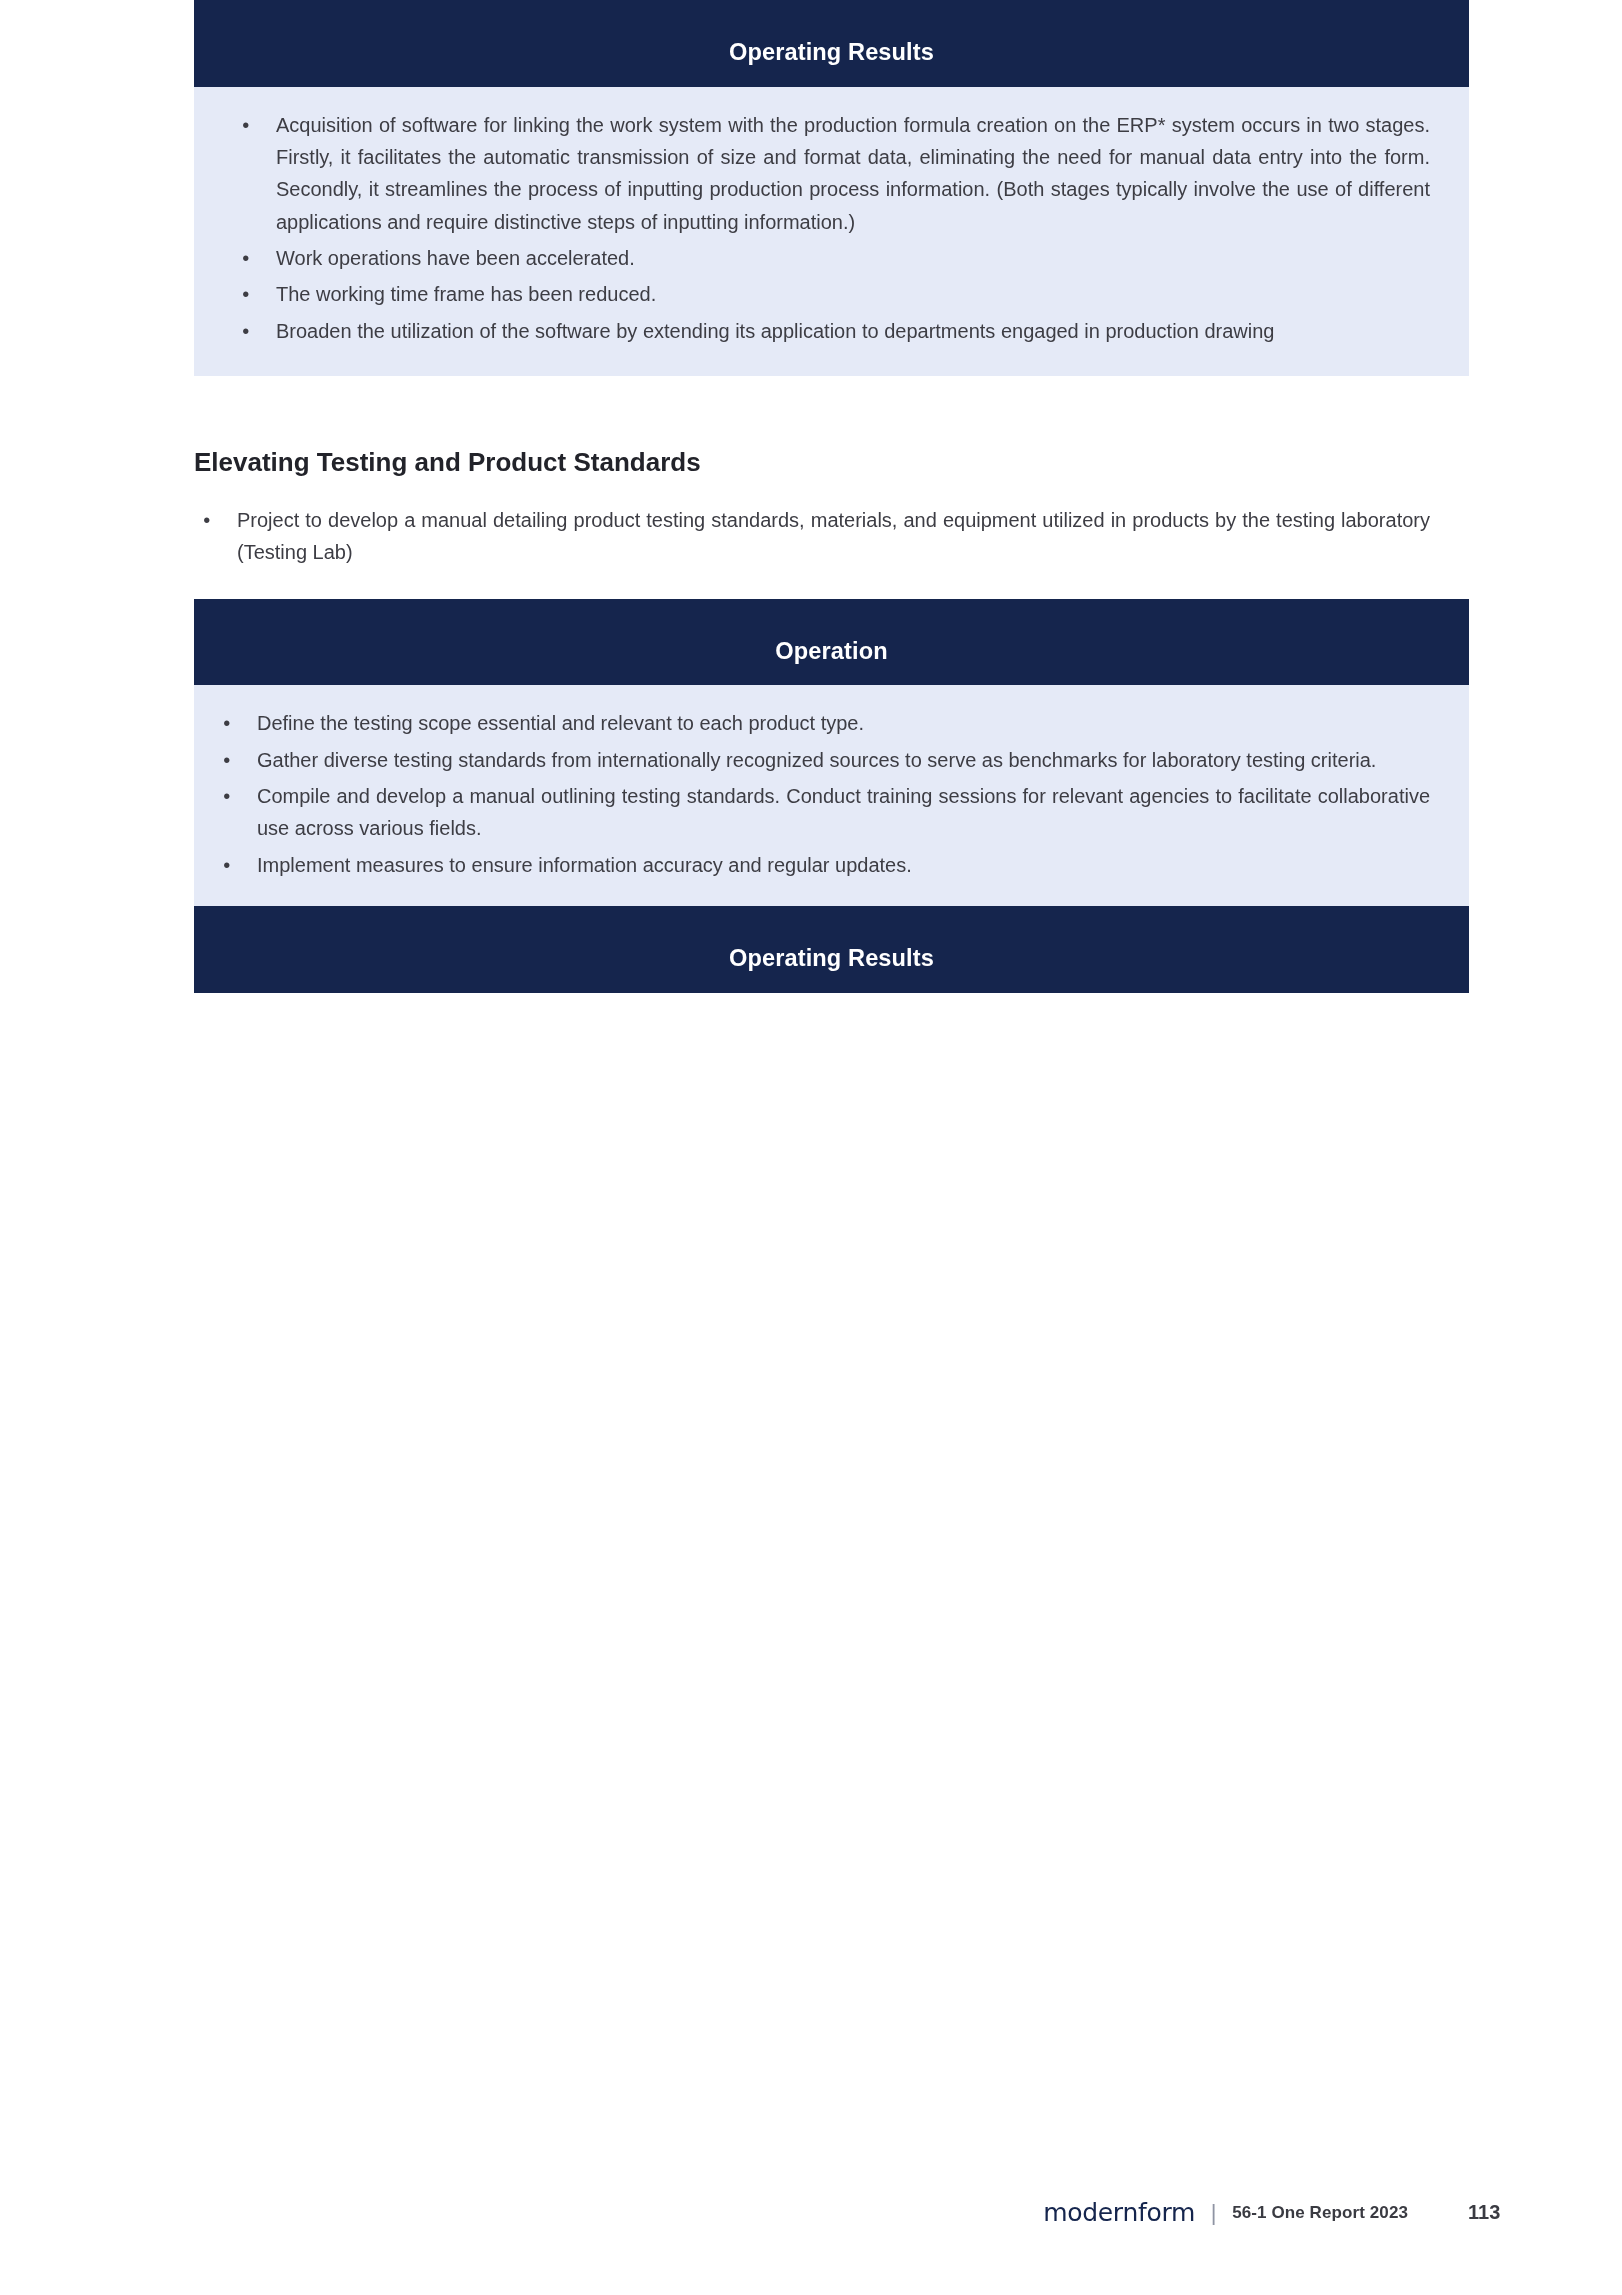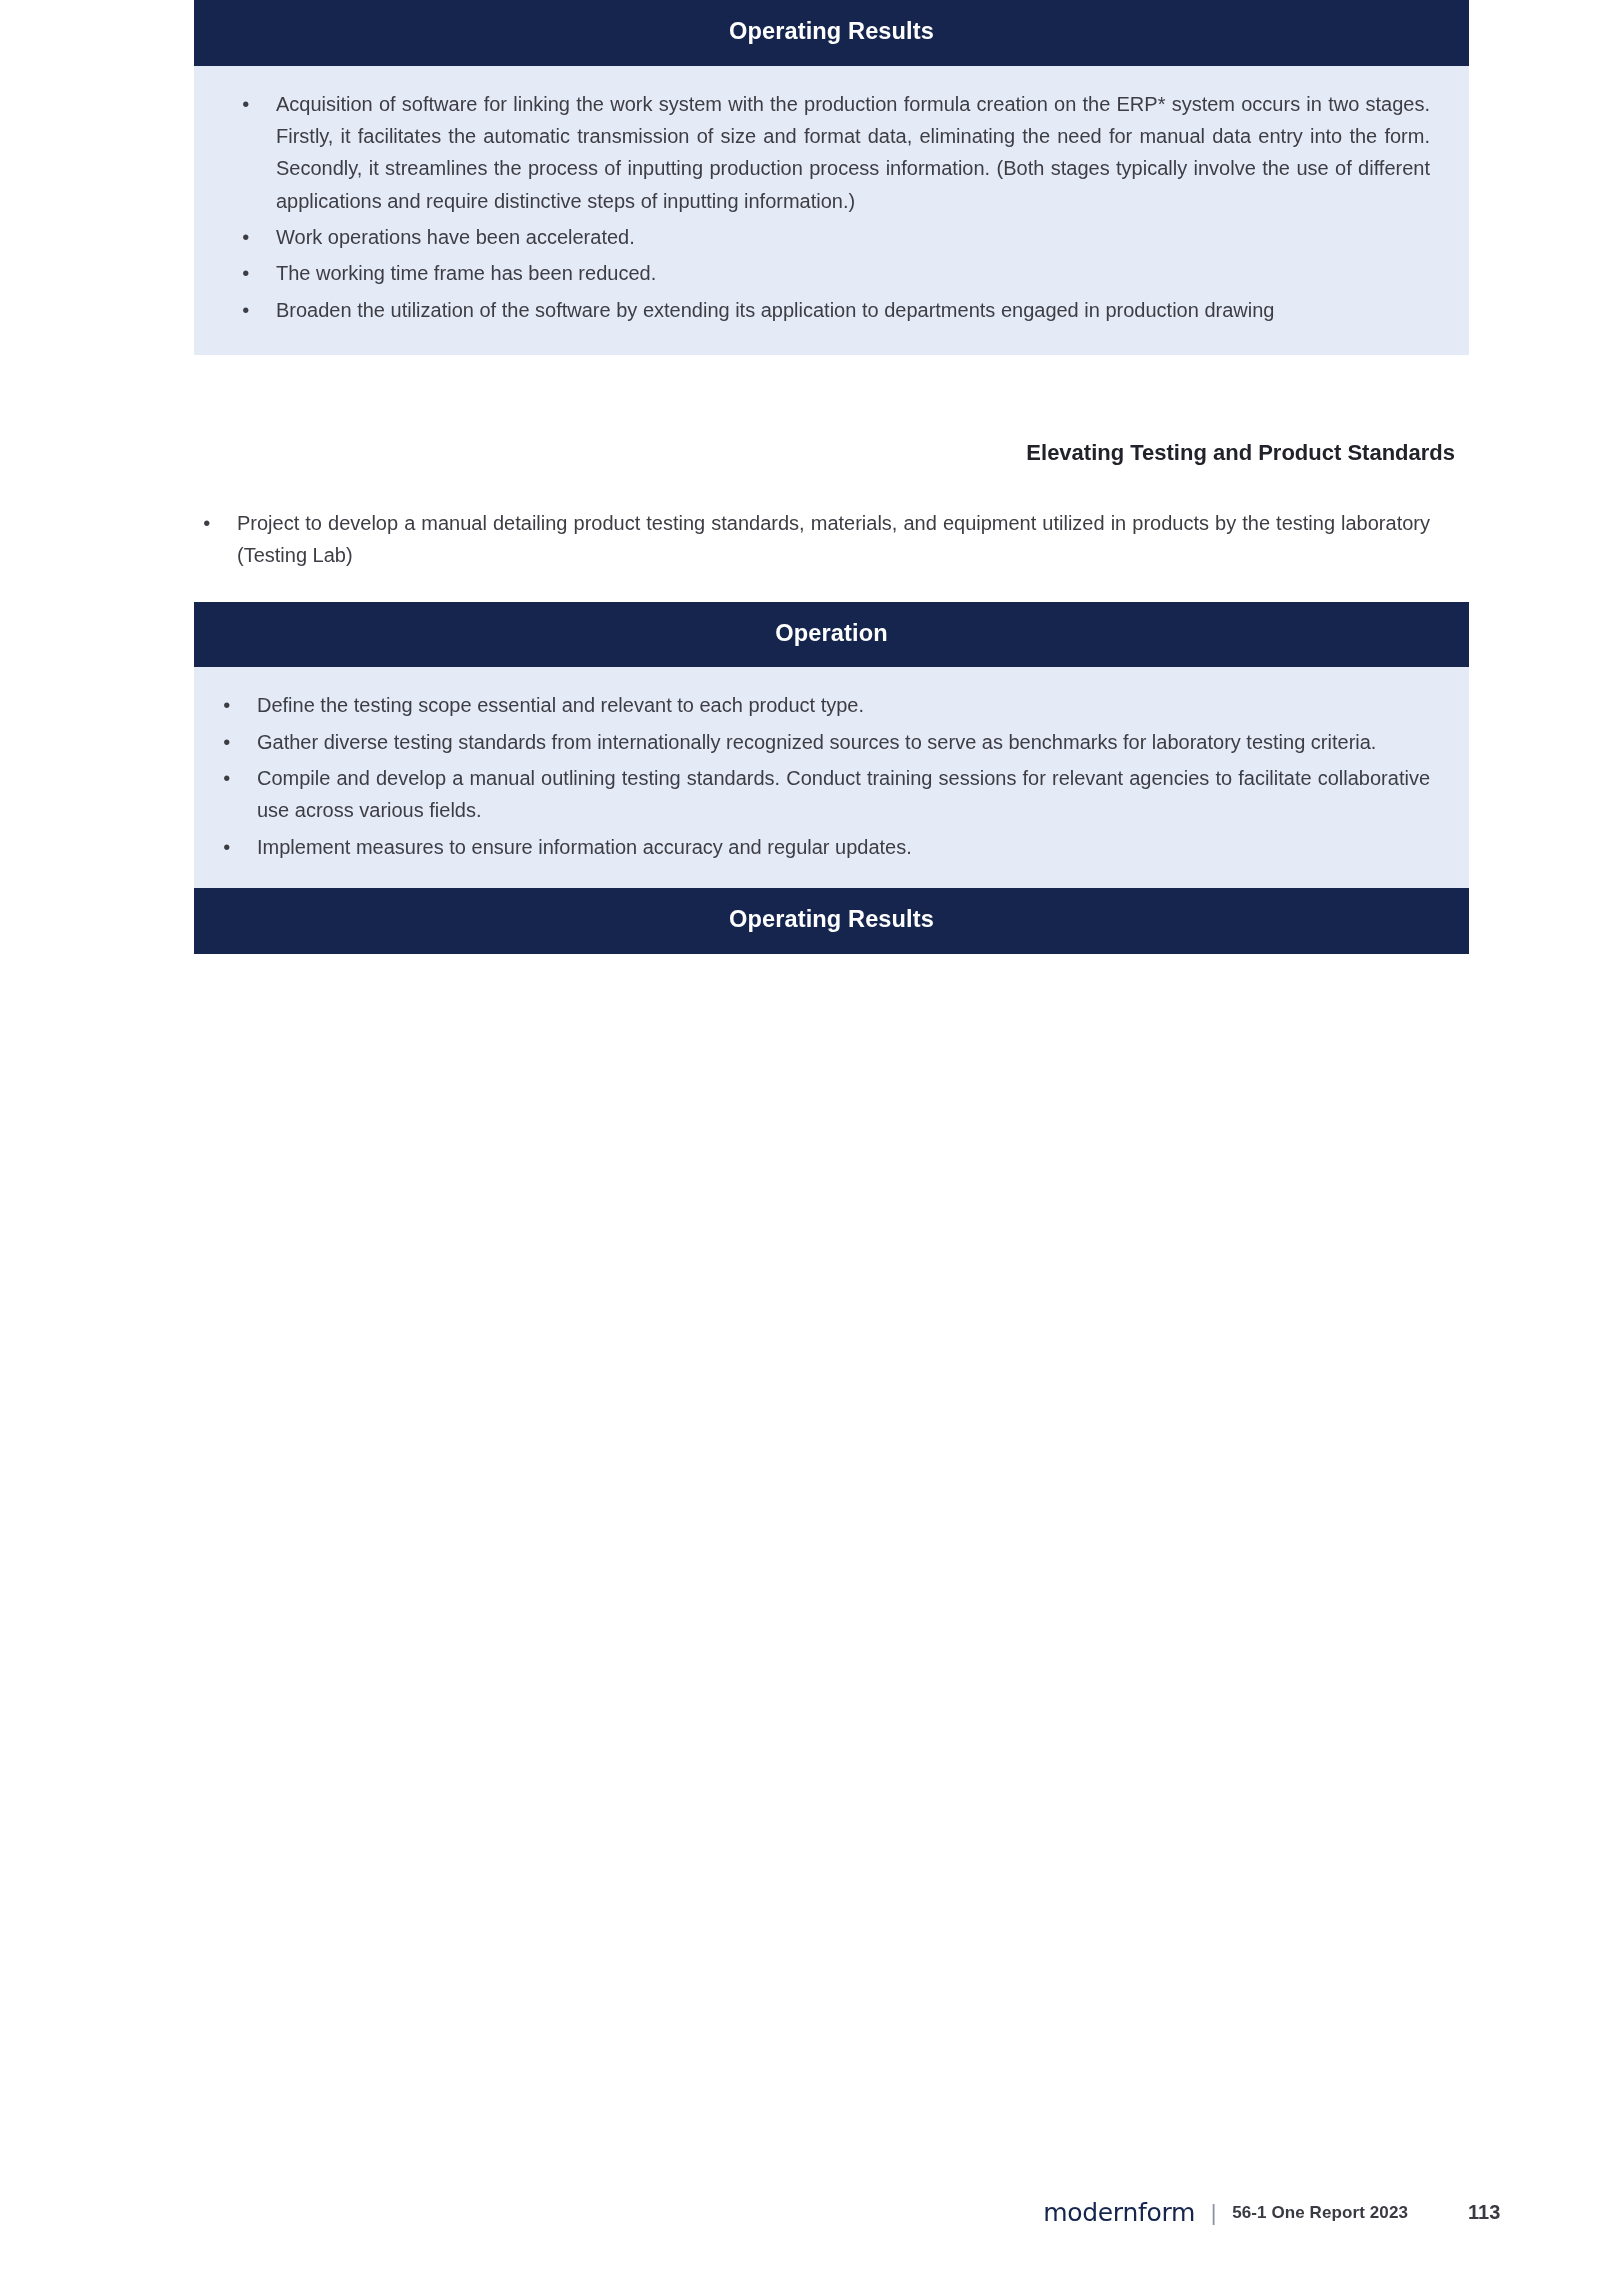--- a/index.html
+++ b/index.html
@@ -30,21 +30,21 @@
   }
 
   
   .section-header {
     background: #15254d;
     color: #ffffff;
     text-align: center;
     font-size: 23.6px;
     font-weight: bold;
     letter-spacing: 0.1px;
-    padding: 20px 0 22px 0;
+    padding: 41px 0 22px 0;
     line-height: 1;
   }
 
   
   .section-body {
     background: #e5eaf7;
     padding: 22px 39px 29px 39px;
   }
   .section-body.tight-bottom { padding-bottom: 25px; padding-left: 20px; }
 
@@ -76,25 +76,25 @@
   }
   ul.bullets > li.nojustify { text-align: left; }
 
   
   .ink-dark > li, .ink-dark > li::before { color: #2f3034; }
   
   .ink-soft > li, .ink-soft > li::before { color: #4a4c55; }
 
   
   .standalone-heading {
-    text-align: right;
-    font-size: 22px;
+    text-align: left;
+    font-size: 26px;
     font-weight: bold;
     color: #22232a;
-    margin: 14px;
+    margin: 0;
     line-height: 1;
   }
 
   
   .plain-bullets {
     padding: 0 39px 0 0;
   }
 
   
   .sp-1 { height: 73px; }   

